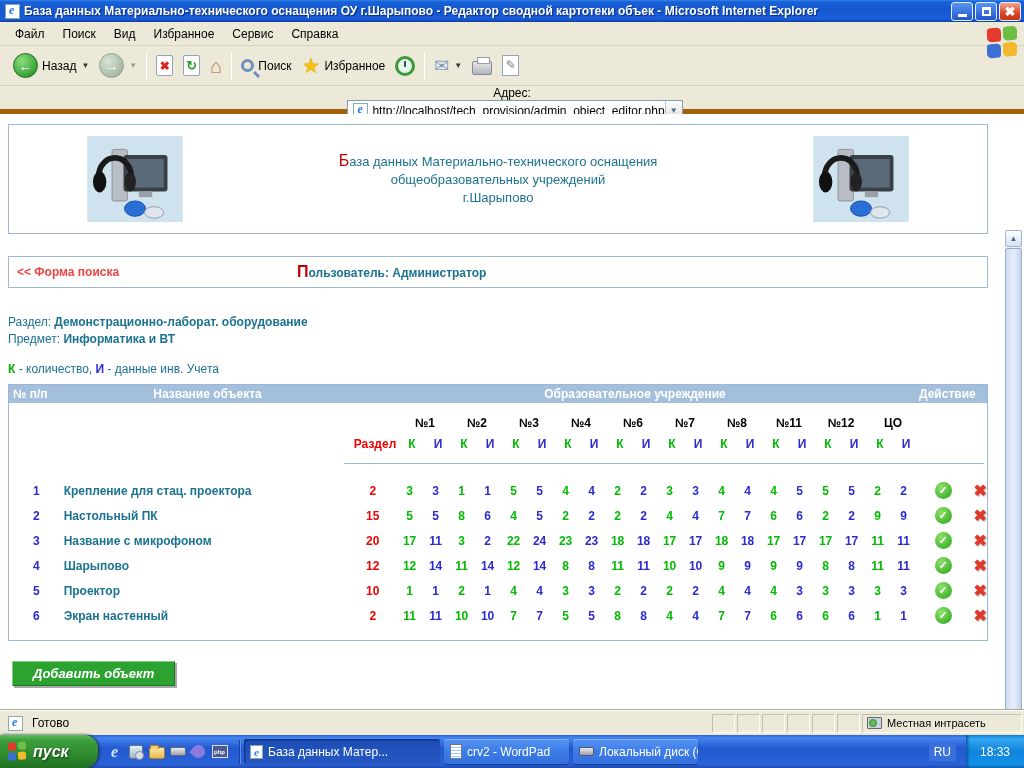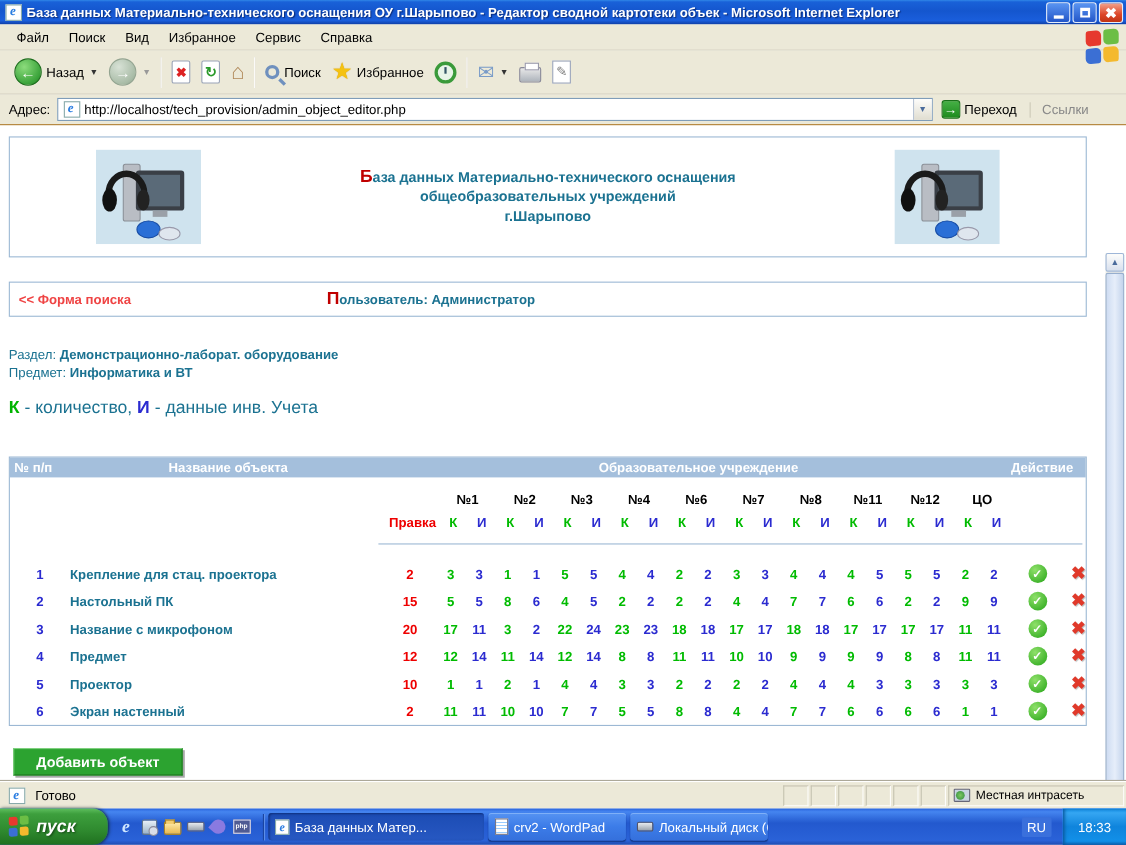--- a/index.html
+++ b/index.html
@@ -40,48 +40,48 @@
 .mag::after{content:"";position:absolute;width:7px;height:3px;background:#6F90BE;transform:rotate(45deg);left:9px;top:11px;}
 .star{color:#F5C211;font-size:21px;text-shadow:0 0 1px #C79000;line-height:20px;}
 .hist{width:20px;height:20px;border-radius:50%;border:3px solid #3A9A3A;background:#E8F4E8;position:relative;flex:none;}
 .hist::after{content:"";position:absolute;left:6px;top:2px;width:2px;height:6px;background:#356;}
 .mail-ic{font-size:18px;color:#7A9CC8;}
 .print-ic{width:20px;height:14px;background:linear-gradient(#E8E8E8,#AEB4BC);border:1px solid #889;border-radius:2px;position:relative;margin-top:4px;flex:none;}
 .print-ic::before{content:"";position:absolute;top:-5px;left:4px;width:11px;height:5px;background:#fff;border:1px solid #99A;}
 .edit-ic{width:17px;height:21px;background:#fff;border:1px solid #9AA4B8;color:#777;font-size:12px;text-align:center;line-height:19px;flex:none;}
 
 
-.addressbar{position:absolute;top:86px;left:0;right:0;height:28px;background:#ECE9D8;border-bottom:1px solid #a16207;display:flex;align-items:center;padding:0 2px 0 8px;font-size:12px;}
+.addressbar{position:absolute;top:86px;left:0;right:0;height:28px;background:#ECE9D8;border-bottom:5px solid #a16207;display:flex;align-items:center;padding:0 2px 0 8px;font-size:12px;flex-direction:column;}
 .addr-label{color:#000;margin-right:6px;}
 .addr-input{flex:1;height:21px;background:#fff;border:1px solid #7F9DB9;display:flex;align-items:center;padding-left:3px;max-width:796px;}
 .addr-input .ie-page-icon{margin-right:4px;}
 .addr-text{flex:1;font-size:12px;color:#000;white-space:nowrap;overflow:hidden;}
 .addr-drop{width:17px;height:19px;background:linear-gradient(#FDFDFB,#E0DDD0);border-left:1px solid #B8C4D4;display:flex;align-items:center;justify-content:center;color:#4A6B9C;font-size:8px;}
 .go-btn{display:flex;align-items:center;gap:4px;padding:2px 8px;color:#000;}
 .go-ic{width:17px;height:17px;background:linear-gradient(#45B045,#1E8A1E);border:1px solid #187018;border-radius:3px;color:#fff;font-weight:bold;font-size:12px;display:flex;align-items:center;justify-content:center;}
 .links-lbl{color:#888;padding:0 8px 0 10px;border-left:1px solid #CDC9B8;margin-left:4px;}
 
 
 .page{position:absolute;top:114px;left:0;right:0;height:596px;background:#fff;overflow:hidden;color:#1B7291;}
 .box{border:1px solid #9CB8D4;margin-left:8px;width:980px;}
 .header-box{margin-top:10px;height:110px;display:flex;align-items:center;justify-content:space-between;padding:0 78px;}
 .logo{width:96px;height:86px;flex:none;}
-.h-title{text-align:center;font-weight:bold;font-size:13px;line-height:18px;color:#1B7291;}
+.h-title{text-align:center;font-weight:normal;font-size:13px;line-height:18px;color:#1B7291;}
 .firstcap{color:#C00000;font-size:16px;}
 .nav-box{margin-top:22px;height:32px;position:relative;display:flex;align-items:center;font-size:12px;font-weight:bold;}
 .nav-link{margin-left:8px;color:#ef4444;}
 .nav-user{position:absolute;left:288px;}
 .meta{margin:26px 0 0 8px;font-size:12px;line-height:17px;}
 .meta b{font-weight:bold;}
-.legend{margin:14px 0 0 8px;font-size:16px;}
+.legend{margin:14px 0 0 8px;font-size:12px;}
 .legend .lk{color:#00B400;font-weight:bold;}
 .legend .li{color:#2B2BD0;font-weight:bold;}
 
 
-.table-box{margin-top:35px;}
+.table-box{margin-top:8px;padding-bottom:12px;}
 .band{height:18px;background:#A4BFDC;display:flex;align-items:center;color:#fff;font-weight:bold;font-size:12px;}
 .b-num{width:55px;padding-left:4px;}
 .b-name{width:287px;text-align:center;}
 .b-inst{flex:1;text-align:center;}
 .b-act{width:68px;text-align:left;}
 .schools-row{display:flex;margin:13px 0 0 390px;}
 .school{width:52px;text-align:center;font-weight:bold;color:#000;font-size:12px;}
 .ki-row{display:flex;margin:7px 0 0 342px;align-items:center;}
 .norm-lbl{width:48px;text-align:center;color:#EE0000;font-weight:bold;font-size:12px;}
 .kl,.il{width:26px;text-align:center;font-weight:bold;font-size:12px;}
@@ -91,21 +91,21 @@
 .trow{display:flex;align-items:center;height:25px;font-size:12px;font-weight:bold;}
 .c-num{width:55px;text-align:center;color:#2B2BD0;}
 .c-name{width:287px;color:#1B7291;}
 .c-norm{width:48px;text-align:center;color:#EE0000;}
 .c-vals{display:flex;}
 .v{width:26px;text-align:center;}
 .v.k{color:#00BB00;} .v.i{color:#2B2BD0;}
 .c-act{display:flex;gap:22px;padding-left:18px;align-items:center;}
 .check-icon{width:17px;height:17px;border-radius:50%;background:radial-gradient(circle at 35% 30%,#8FE06A,#3FB32B 75%,#2E961E);color:#fff;font-size:11px;font-weight:bold;display:flex;align-items:center;justify-content:center;}
 .x-icon{color:#E0392A;font-size:16px;font-weight:bold;text-shadow:1px 1px 1px #B8B8B8;line-height:16px;}
-.add-btn{margin:20px 0 0 12px;display:inline-block;background:#2CA330;border:1px solid #1E7A1E;border-top-color:#7ED07E;border-left-color:#7ED07E;box-shadow:2px 2px 0 #A8A8A8;color:#fff;font-weight:bold;font-size:13px;padding:4px 20px;}
+.add-btn{margin:20px 0 0 12px;display:inline-block;background:#2CA330;border:1px solid #1E7A1E;border-top-color:#7ED07E;border-left-color:#7ED07E;box-shadow:2px 2px 0 #A8A8A8;color:#fff;font-weight:bold;font-size:13px;padding:4px 20px;font-style:italic;}
 
 
 .vscroll{position:absolute;top:116px;right:2px;width:17px;height:594px;background:#F0EFE8;}
 .sb-btn{position:absolute;left:0;width:17px;height:17px;background:linear-gradient(#FDFDFB,#D8E0EE);border:1px solid #9EB6D8;border-radius:2px;color:#4A6B9C;font-size:8px;text-align:center;line-height:15px;}
 .sb-up{top:0;}
 .sb-thumb{position:absolute;left:0;top:18px;width:17px;height:510px;background:linear-gradient(90deg,#CEDCF2,#E6EEFA 50%,#C4D4EC);border:1px solid #96AECE;border-radius:2px;}
 
 
 .statusbar{position:absolute;top:710px;left:0;right:0;height:25px;background:#ECE9D8;border-top:1px solid #fff;box-shadow:0 -1px 0 #ACA899;display:flex;align-items:center;font-size:12px;color:#000;padding:0 2px;}
 .st-main{flex:1;display:flex;align-items:center;gap:5px;padding-left:4px;}
@@ -297,21 +297,21 @@
         <span class="school">№3</span>
         <span class="school">№4</span>
         <span class="school">№6</span>
         <span class="school">№7</span>
         <span class="school">№8</span>
         <span class="school">№11</span>
         <span class="school">№12</span>
         <span class="school">ЦО</span>
       </div>
     <div class="ki-row">
-      <span class="norm-lbl">Правка</span>
+      <span class="norm-lbl">Раздел</span>
       <span style="display:flex;">
           <span class="kl">К</span>
           <span class="il">И</span>
           <span class="kl">К</span>
           <span class="il">И</span>
           <span class="kl">К</span>
           <span class="il">И</span>
           <span class="kl">К</span>
           <span class="il">И</span>
           <span class="kl">К</span>
@@ -418,21 +418,21 @@
             <span class="v k">11</span>
             <span class="v i">11</span>
           </span>
           <span class="c-act">
             <span class="check-icon">✓</span>
             <span class="x-icon">✖</span>
           </span>
         </div>
         <div class="trow">
           <span class="c-num">4</span>
-          <span class="c-name">Предмет</span>
+          <span class="c-name">Шарыпово</span>
           <span class="c-norm">12</span>
           <span class="c-vals">
             <span class="v k">12</span>
             <span class="v i">14</span>
             <span class="v k">11</span>
             <span class="v i">14</span>
             <span class="v k">12</span>
             <span class="v i">14</span>
             <span class="v k">8</span>
             <span class="v i">8</span>

